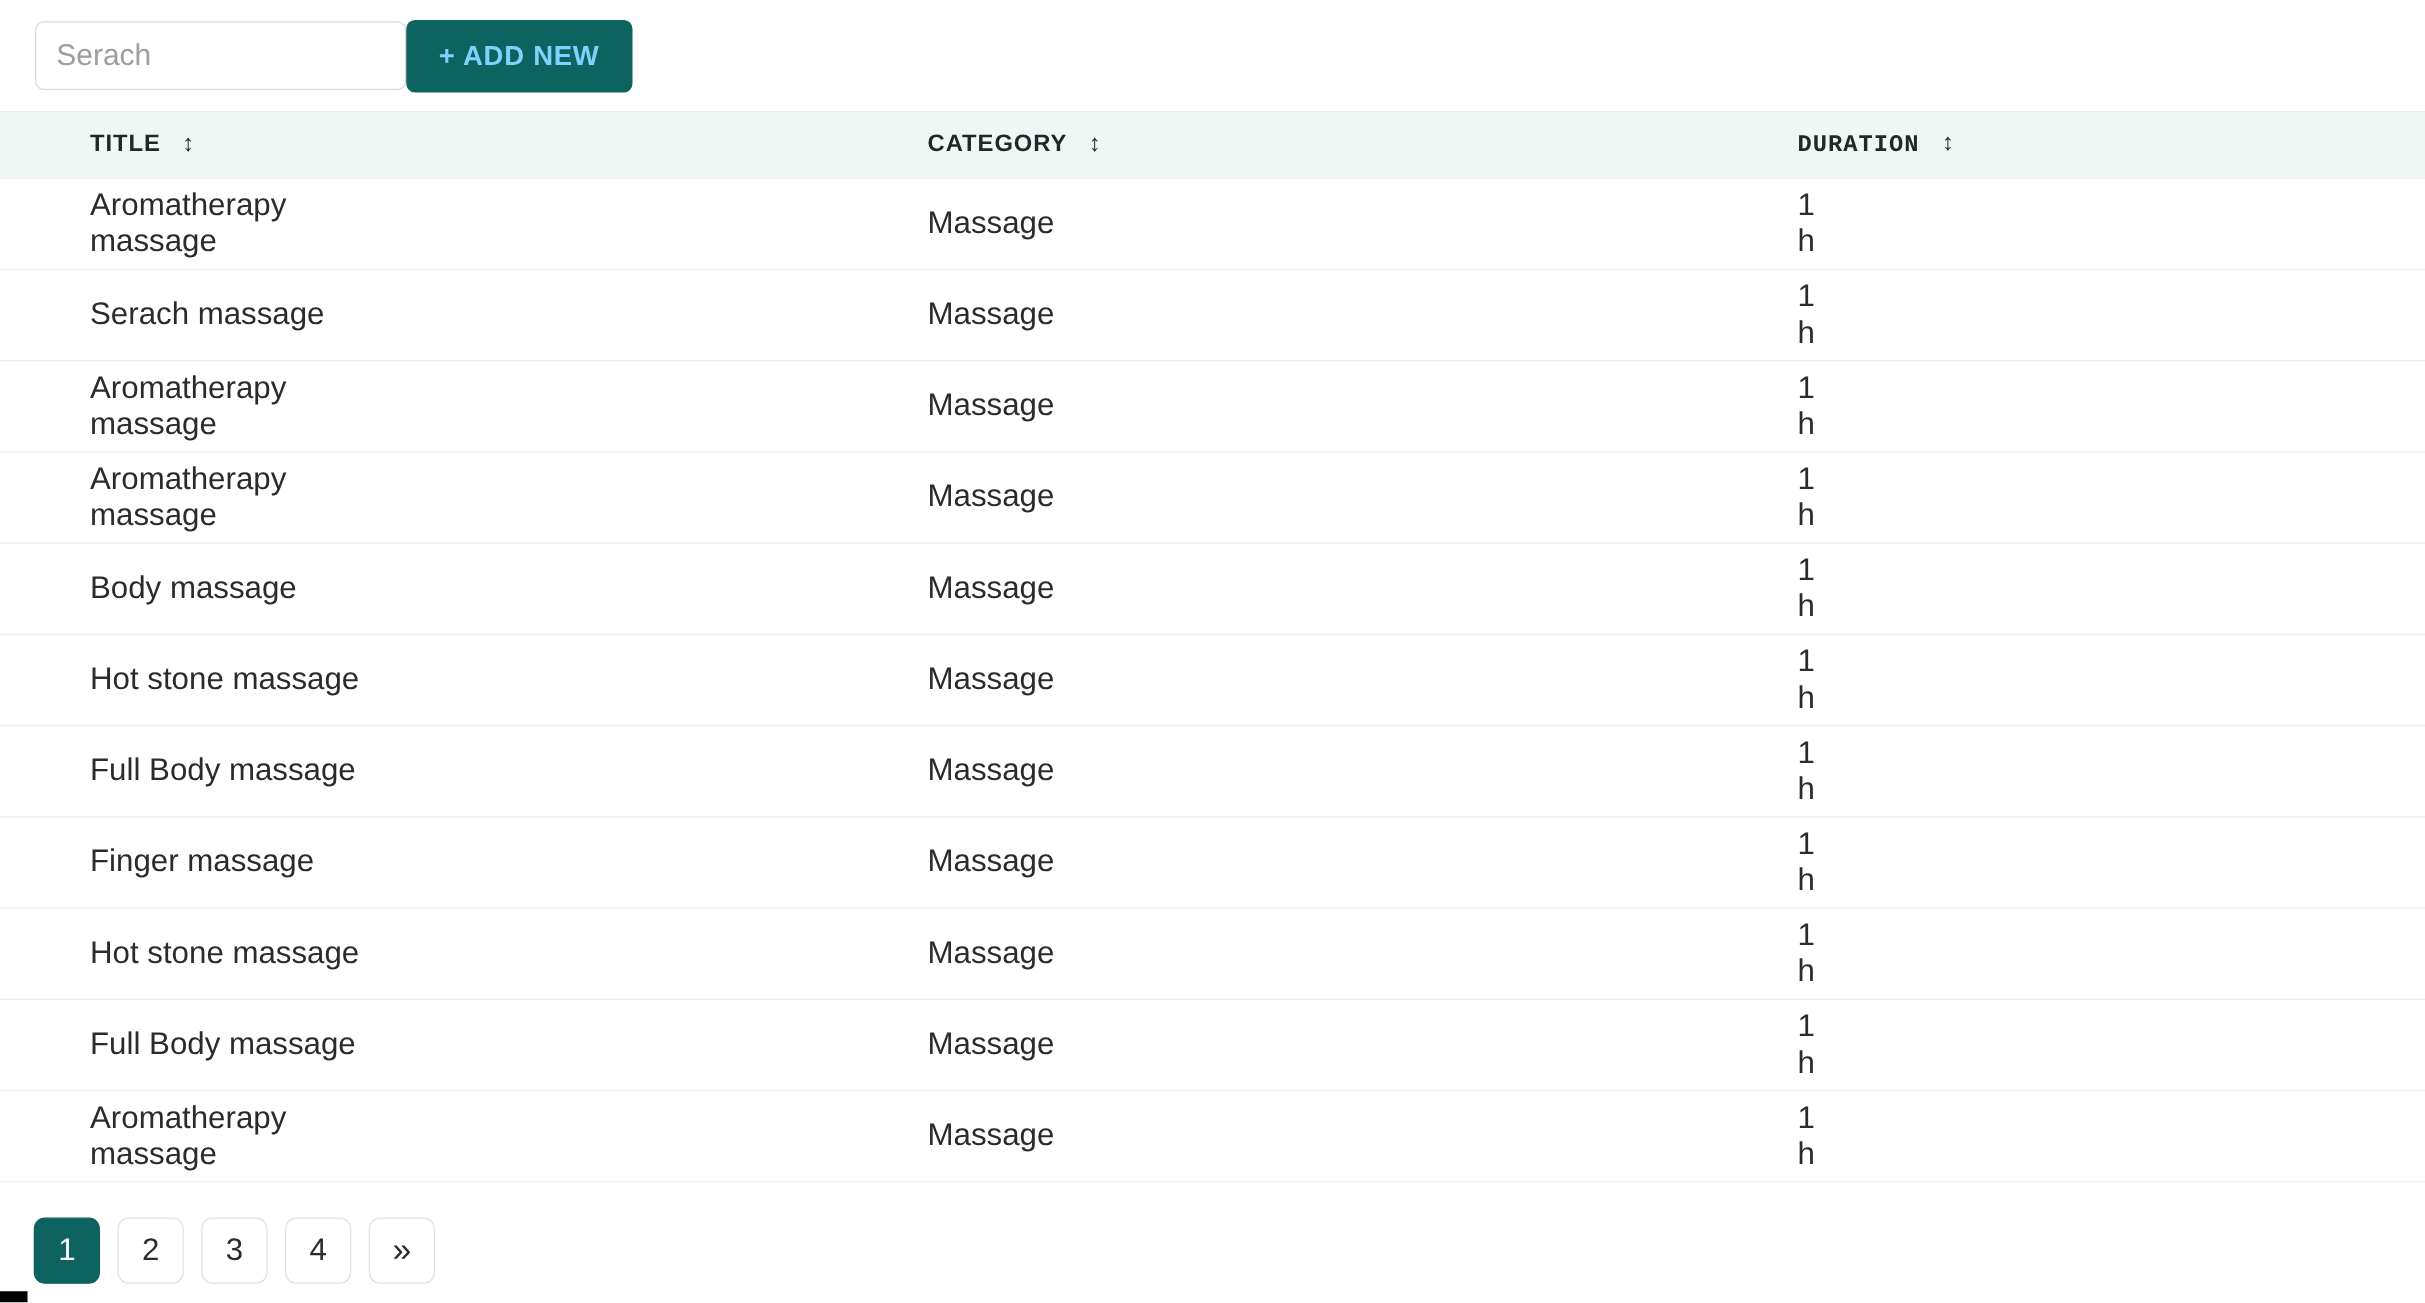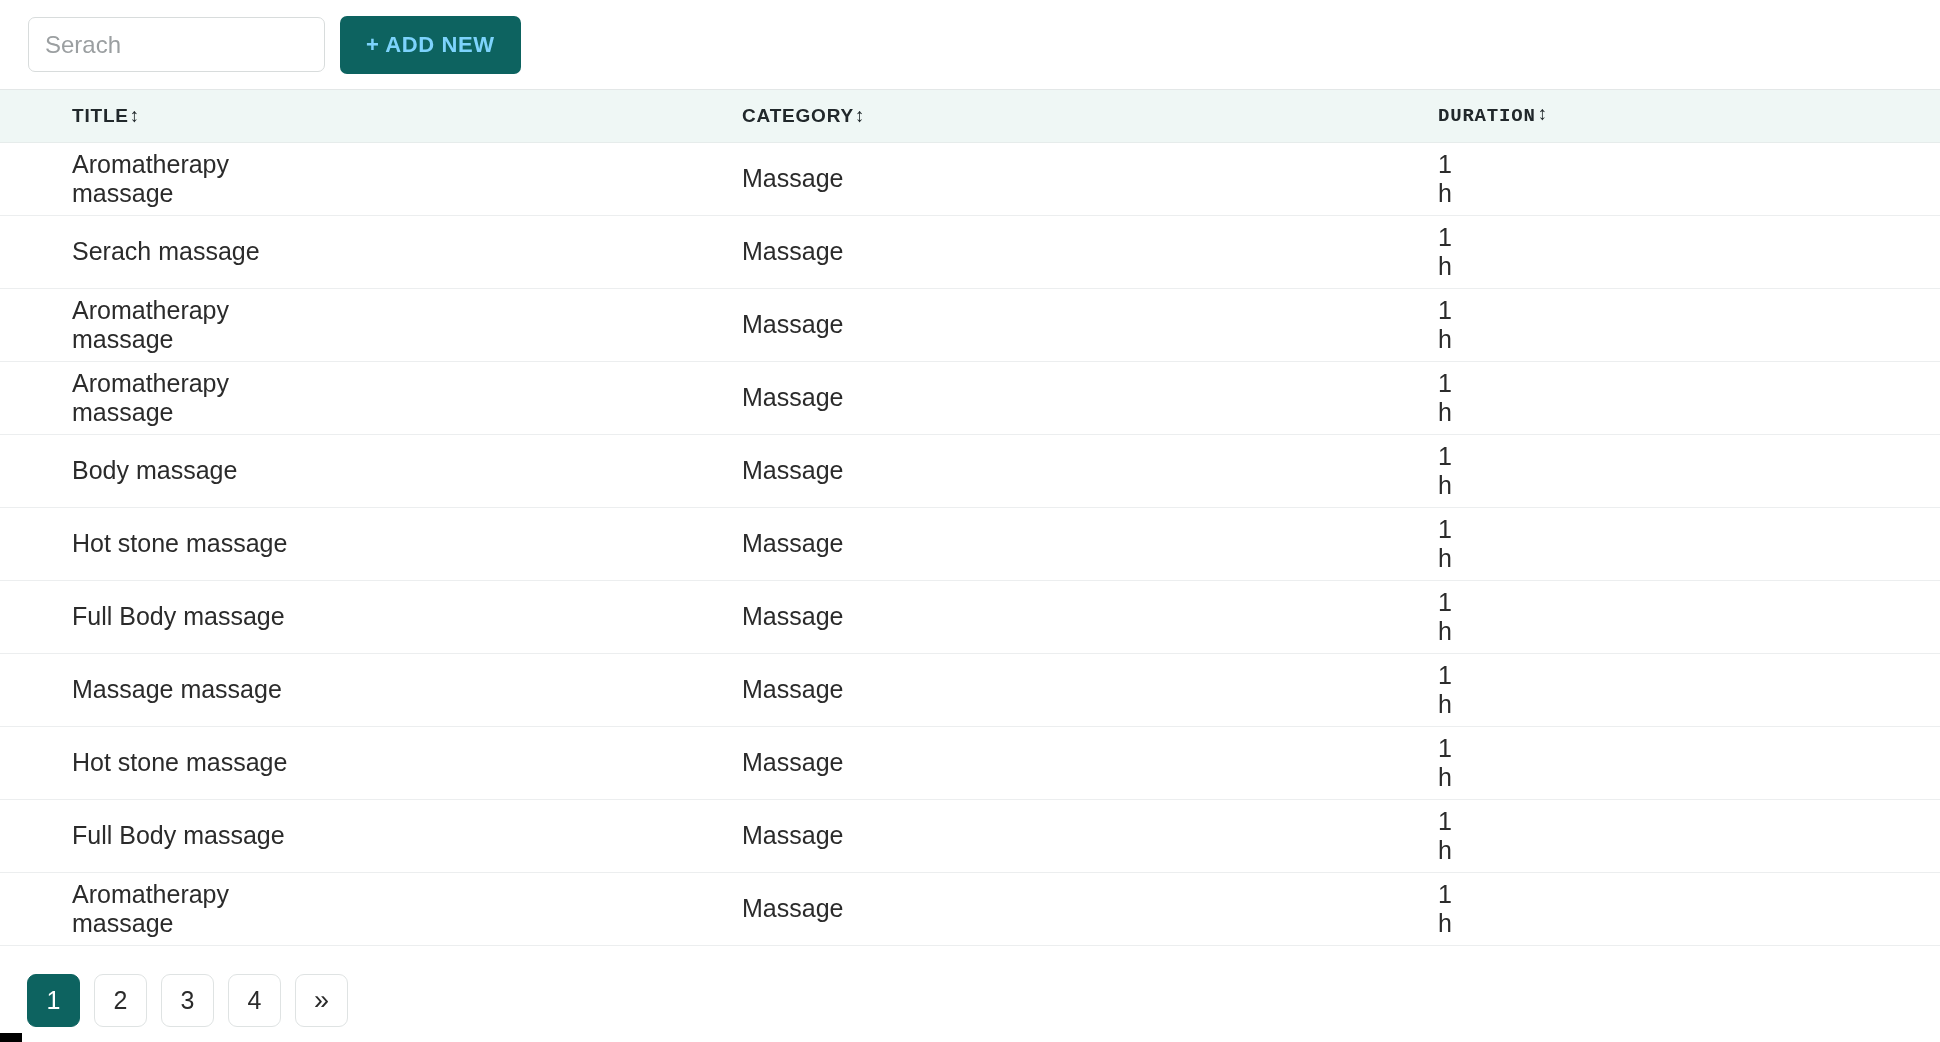--- a/index.html
+++ b/index.html
@@ -20,21 +20,20 @@
     flex-direction: column;
   }
 
   
   .toolbar {
     height: 90px;
     flex: 0 0 90px;
     display: flex;
     align-items: center;
     padding-left: 28px;
-    gap: 15px;
     background: #ffffff;
     border-bottom: 1px solid #e3e7e7;
   }
 
   .search-input {
     width: 297px;
     height: 55px;
     border: 1px solid #d8dcdc;
     border-radius: 7px;
     background: #ffffff;
@@ -71,21 +70,21 @@
     height: 52px;
     font-size: 19px;
     font-weight: bold;
     letter-spacing: 0.8px;
     color: #21282b;
     text-align: left;
     vertical-align: middle;
     padding: 0;
     border-bottom: 1px solid #e6eceb;
   }
-  .th-inner { display: inline-flex; align-items: center; gap: 1px; }
+  .th-inner { display: inline-flex; align-items: center; gap: 17px; }
   .sort-icon { font-size: 19px; line-height: 1; color: #21282b; }
 
   .table tbody td {
     height: 73px;
     font-size: 25px;
     color: #2b2b2b;
     vertical-align: middle;
     padding: 0;
     border-bottom: 1px solid #eceeef;
     background: #ffffff;
@@ -216,21 +215,21 @@
             <td class="col-dur">1 h</td>
             <td class="col-price">180.00</td>
           </tr>
           <tr>
             <td class="col-title">Full Body massage</td>
             <td class="col-cat">Massage</td>
             <td class="col-dur">1 h</td>
             <td class="col-price">230.00</td>
           </tr>
           <tr>
-            <td class="col-title">Massage massage</td>
+            <td class="col-title">Finger massage</td>
             <td class="col-cat">Massage</td>
             <td class="col-dur">1 h</td>
             <td class="col-price">85.00</td>
           </tr>
           <tr>
             <td class="col-title">Hot stone massage</td>
             <td class="col-cat">Massage</td>
             <td class="col-dur">1 h</td>
             <td class="col-price">180.00</td>
           </tr>

